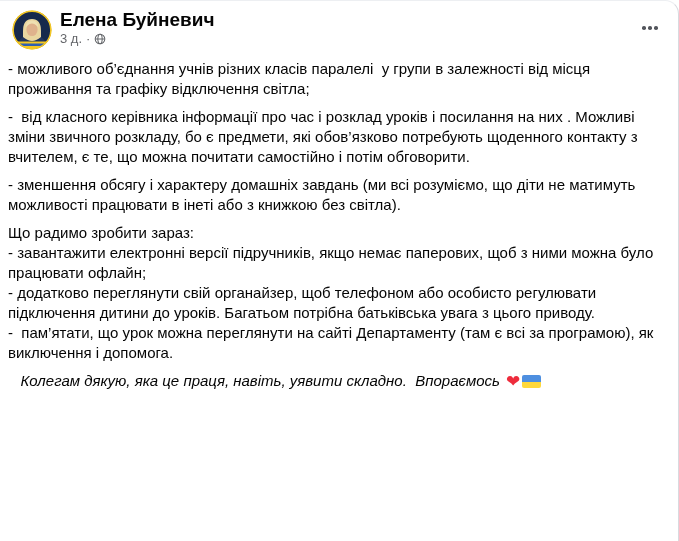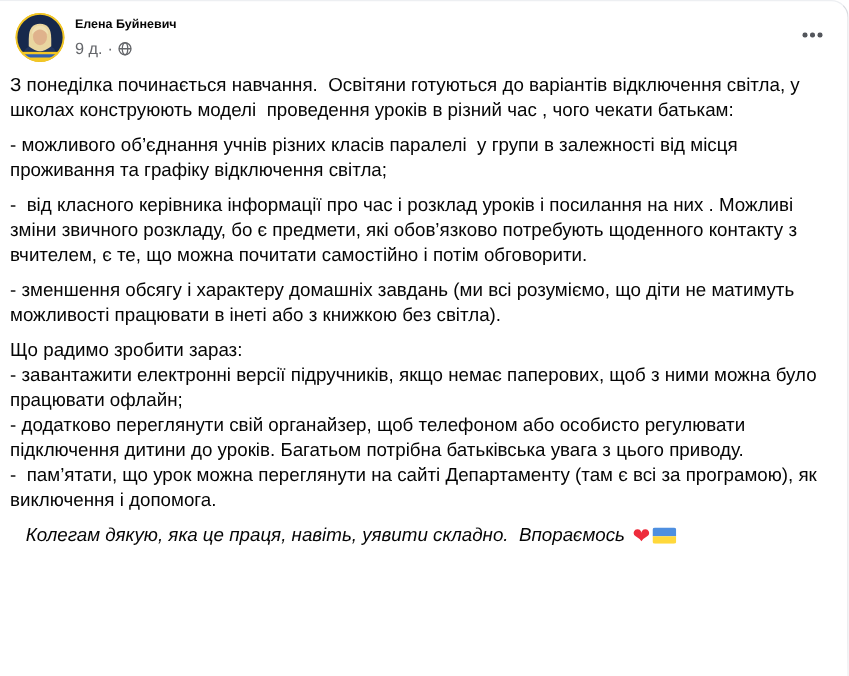--- a/index.html
+++ b/index.html
@@ -5,21 +5,21 @@
   html,body{margin:0;padding:0;background:#fff;}
   .card{
     width:679px;height:541px;box-sizing:border-box;background:#fff;
     border-right:1px solid #d8dadf;border-top:1px solid #edeff2;
     border-radius:0 14px 0 0;overflow:hidden;
     font-family:"Liberation Sans","DejaVu Sans",sans-serif;color:#050505;
   }
   .header{display:flex;align-items:flex-start;padding:9px 16px 3px 12px;}
   .avatar{width:40px;height:40px;flex:0 0 40px;border-radius:50%;cursor:pointer;}
   .header-text{margin-left:8px;min-width:0;}
-  .author{font-size:10px;font-weight:700;line-height:20px;color:#050505;cursor:pointer;}
+  .author{font-size:19px;font-weight:700;line-height:20px;color:#050505;cursor:pointer;}
   .meta{display:flex;align-items:center;gap:4px;font-size:13px;color:#65676b;line-height:16px;margin-top:1px;}
   .meta .sep{color:#65676b;}
   .options-btn{margin-left:auto;margin-top:10px;padding:6px 4px;display:flex;gap:2.5px;cursor:pointer;border-radius:6px;}
   .options-btn i{width:3.6px;height:3.6px;border-radius:50%;background:#53565c;display:block;}
   .body{padding:6px 14px 0 8px;font-size:15px;line-height:20px;}
   .body p{margin:0 0 8px;white-space:pre-wrap;}
   .closing{display:block;font-style:italic;}
   .heart{font-size:17px;line-height:20px;vertical-align:-1px;margin-left:2px;}
   .flag{display:inline-block;width:19px;height:13px;border-radius:2px;overflow:hidden;vertical-align:-2px;margin-left:2px;}
   .flag span{display:block;width:100%;height:50%;}
@@ -45,39 +45,38 @@
         <path d="M13.5 17.5 Q14 10.5 20 10.5 Q26 10.5 26.5 17.5 Q23 13.5 20 13.5 Q17 13.5 13.5 17.5 Z" fill="#efe0b2"></path>
         <rect x="0" y="31.5" width="40" height="8.5" fill="#f3c725"></rect>
         <rect x="7" y="33.4" width="26" height="2.6" rx="1.3" fill="#2f5fb3"></rect>
       </g>
       <circle cx="20" cy="20" r="18.8" fill="none" stroke="#f3c725" stroke-width="1.4"></circle>
     </svg>
 
     <div class="header-text">
       <div class="author">Елена Буйневич</div>
       <div class="meta">
-        <span>9 д.</span>
+        <span>3 д.</span>
         <span class="sep">·</span>
         <svg width="12" height="12" viewBox="0 0 16 16" fill="none" stroke="#65676b" stroke-width="1.4" aria-hidden="true">
           <circle cx="8" cy="8" r="6.4"></circle>
           <ellipse cx="8" cy="8" rx="2.9" ry="6.4"></ellipse>
           <path d="M1.6 8 H14.4"></path>
         </svg>
       </div>
     </div>
 
     <div class="options-btn" title="">
       <i></i>
       <i></i>
       <i></i>
     </div>
   </div>
 
   <div class="body">
-    <p>З понеділка починається навчання.  Освітяни готуються до варіантів відключення світла, у школах конструюють моделі  проведення уроків в різний час , чого чекати батькам:</p>
     <p>- можливого об’єднання учнів різних класів паралелі  у групи в залежності від місця проживання та графіку відключення світла;</p>
     <p>-  від класного керівника інформації про час і розклад уроків і посилання на них . Можливі зміни звичного розкладу, бо є предмети, які обов’язково потребують щоденного контакту з вчителем, є те, що можна почитати самостійно і потім обговорити.</p>
     <p>- зменшення обсягу і характеру домашніх завдань (ми всі розуміємо, що діти не матимуть можливості працювати в інеті або з книжкою без світла).</p>
     <p>Що радимо зробити зараз:
 - завантажити електронні версії підручників, якщо немає паперових, щоб з ними можна було працювати офлайн;
 - додатково переглянути свій органайзер, щоб телефоном або особисто регулювати підключення дитини до уроків. Багатьом потрібна батьківська увага з цього приводу.
 -  пам’ятати, що урок можна переглянути на сайті Департаменту (там є всі за програмою), як виключення і допомога.</p>
     <p class="closing"><span>   Колегам дякую, яка це праця, навіть, уявити складно.  Впораємось </span><span class="heart" style="color: rgb(238, 44, 60);">❤</span><span class="flag"><span style="background-color: rgb(78, 143, 224);"></span><span style="background-color: rgb(255, 216, 59);"></span></span></p>
   </div>
 

